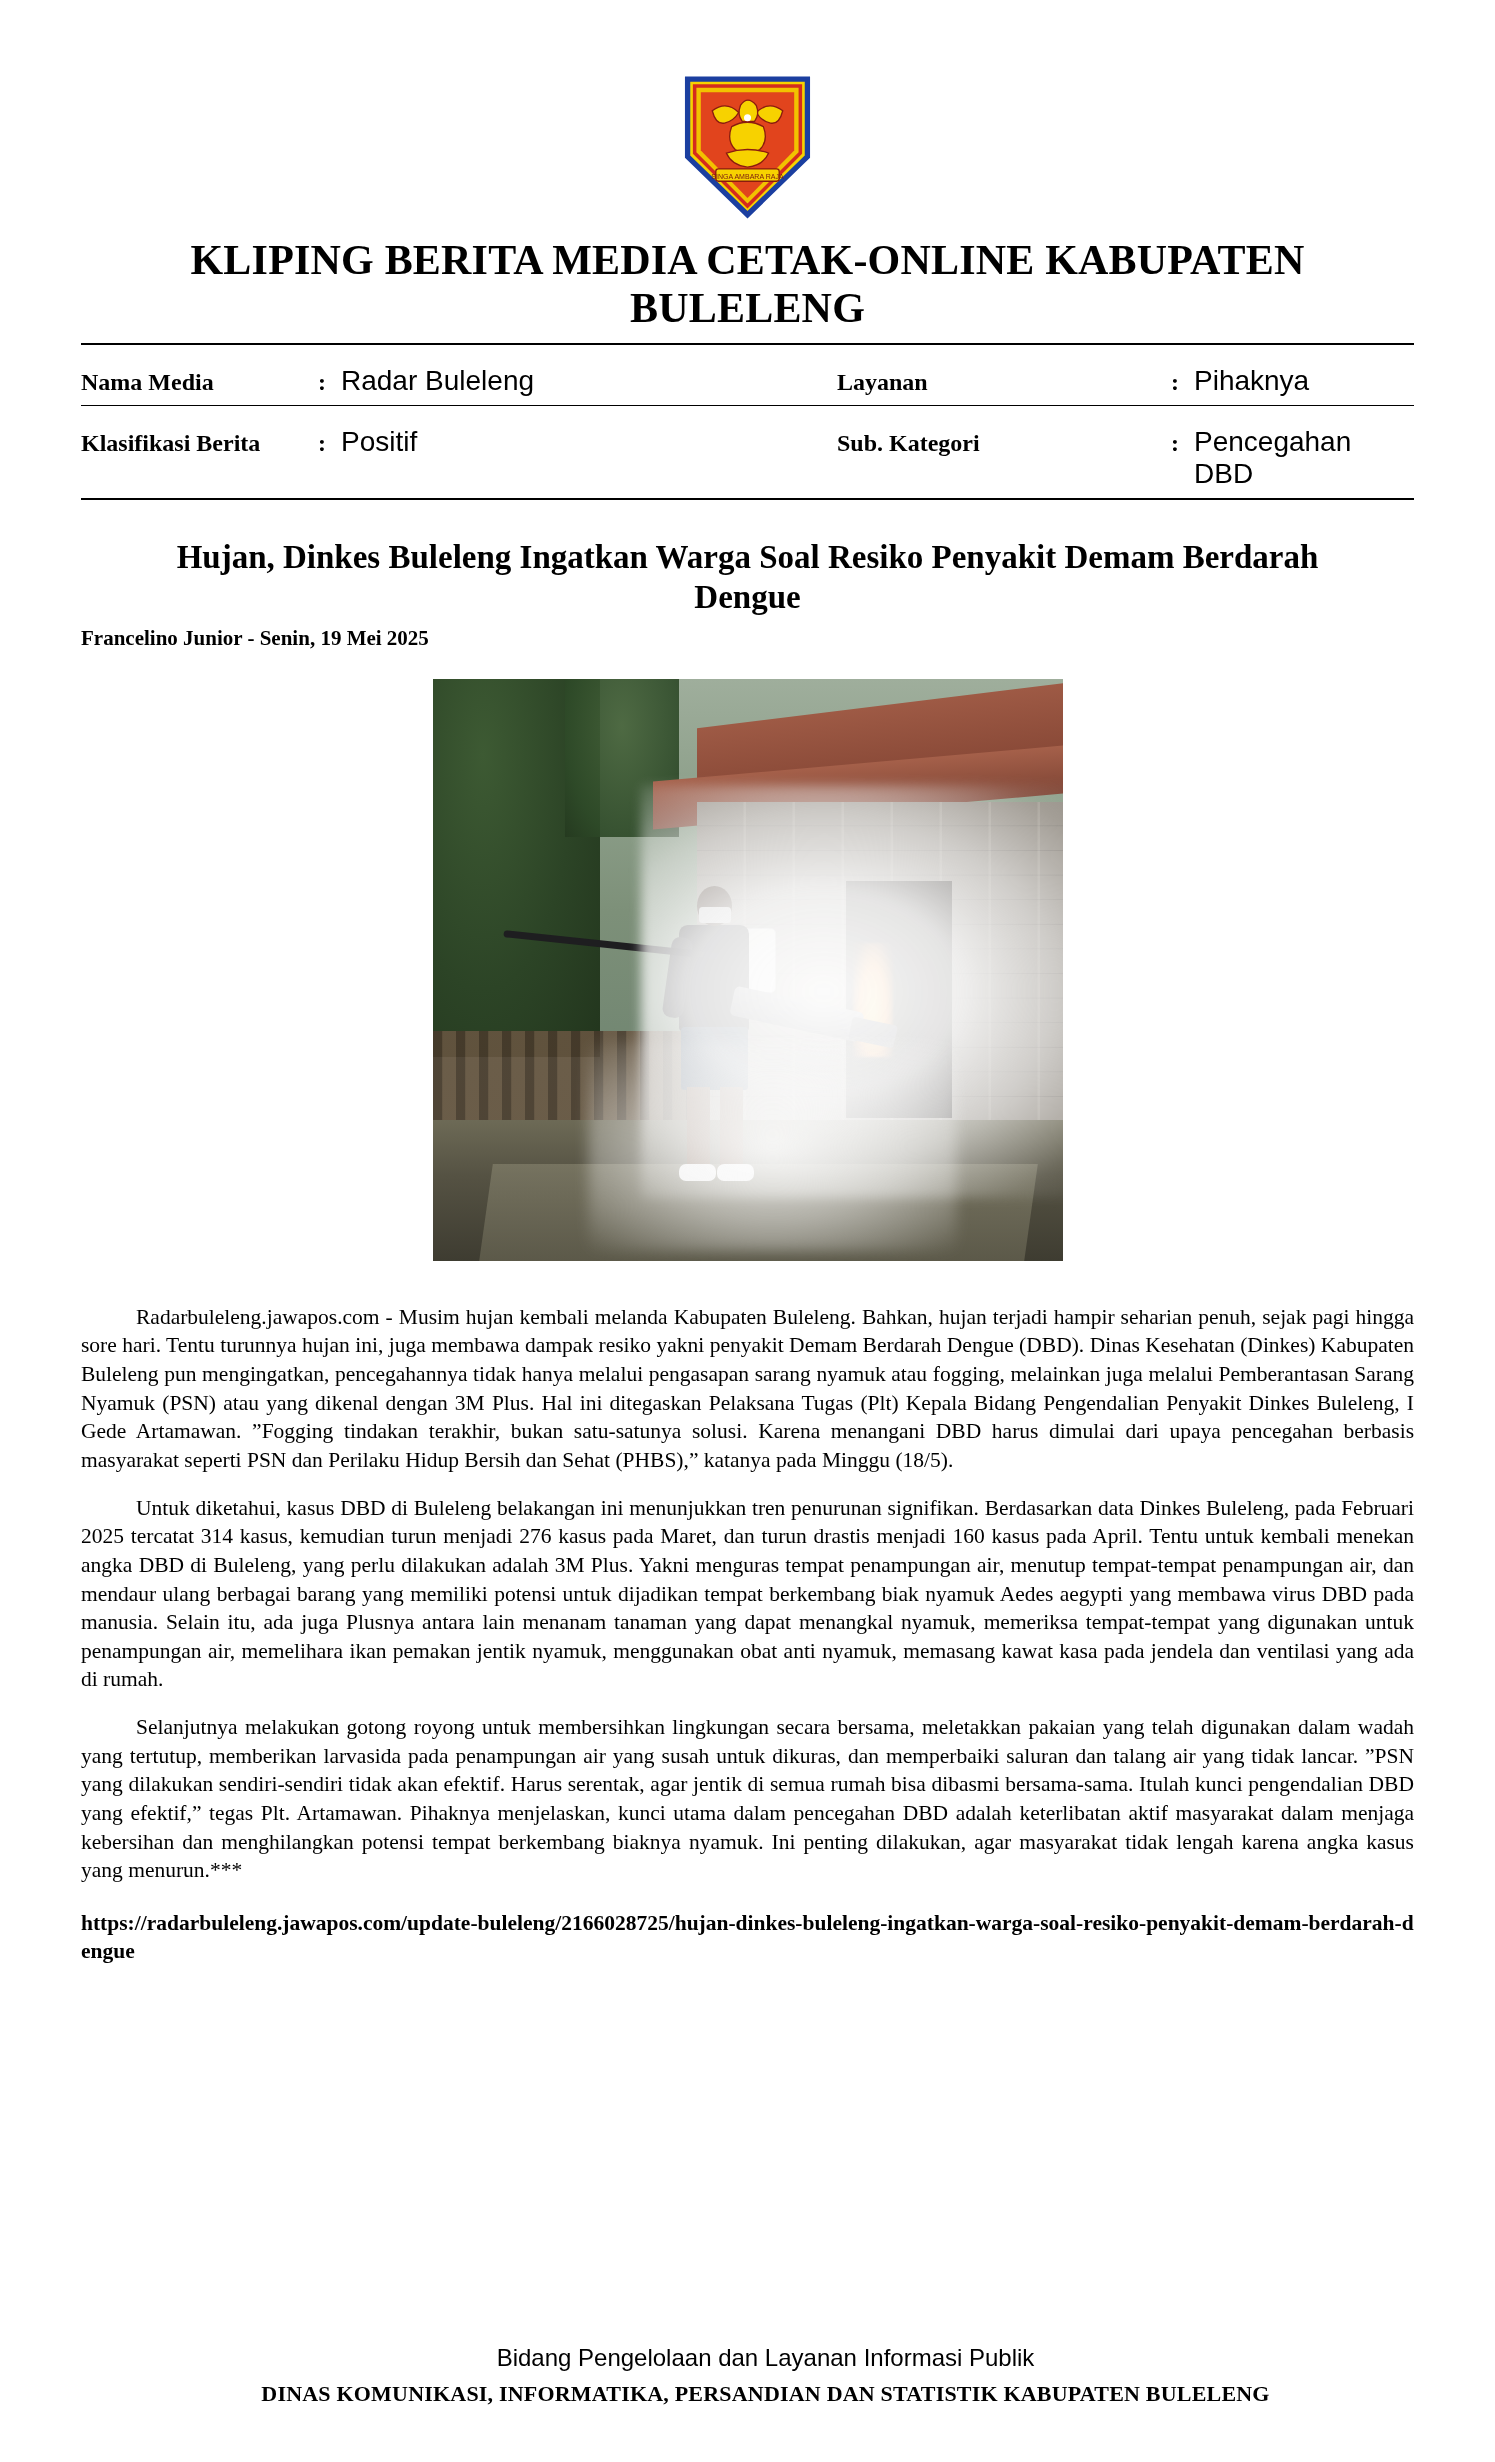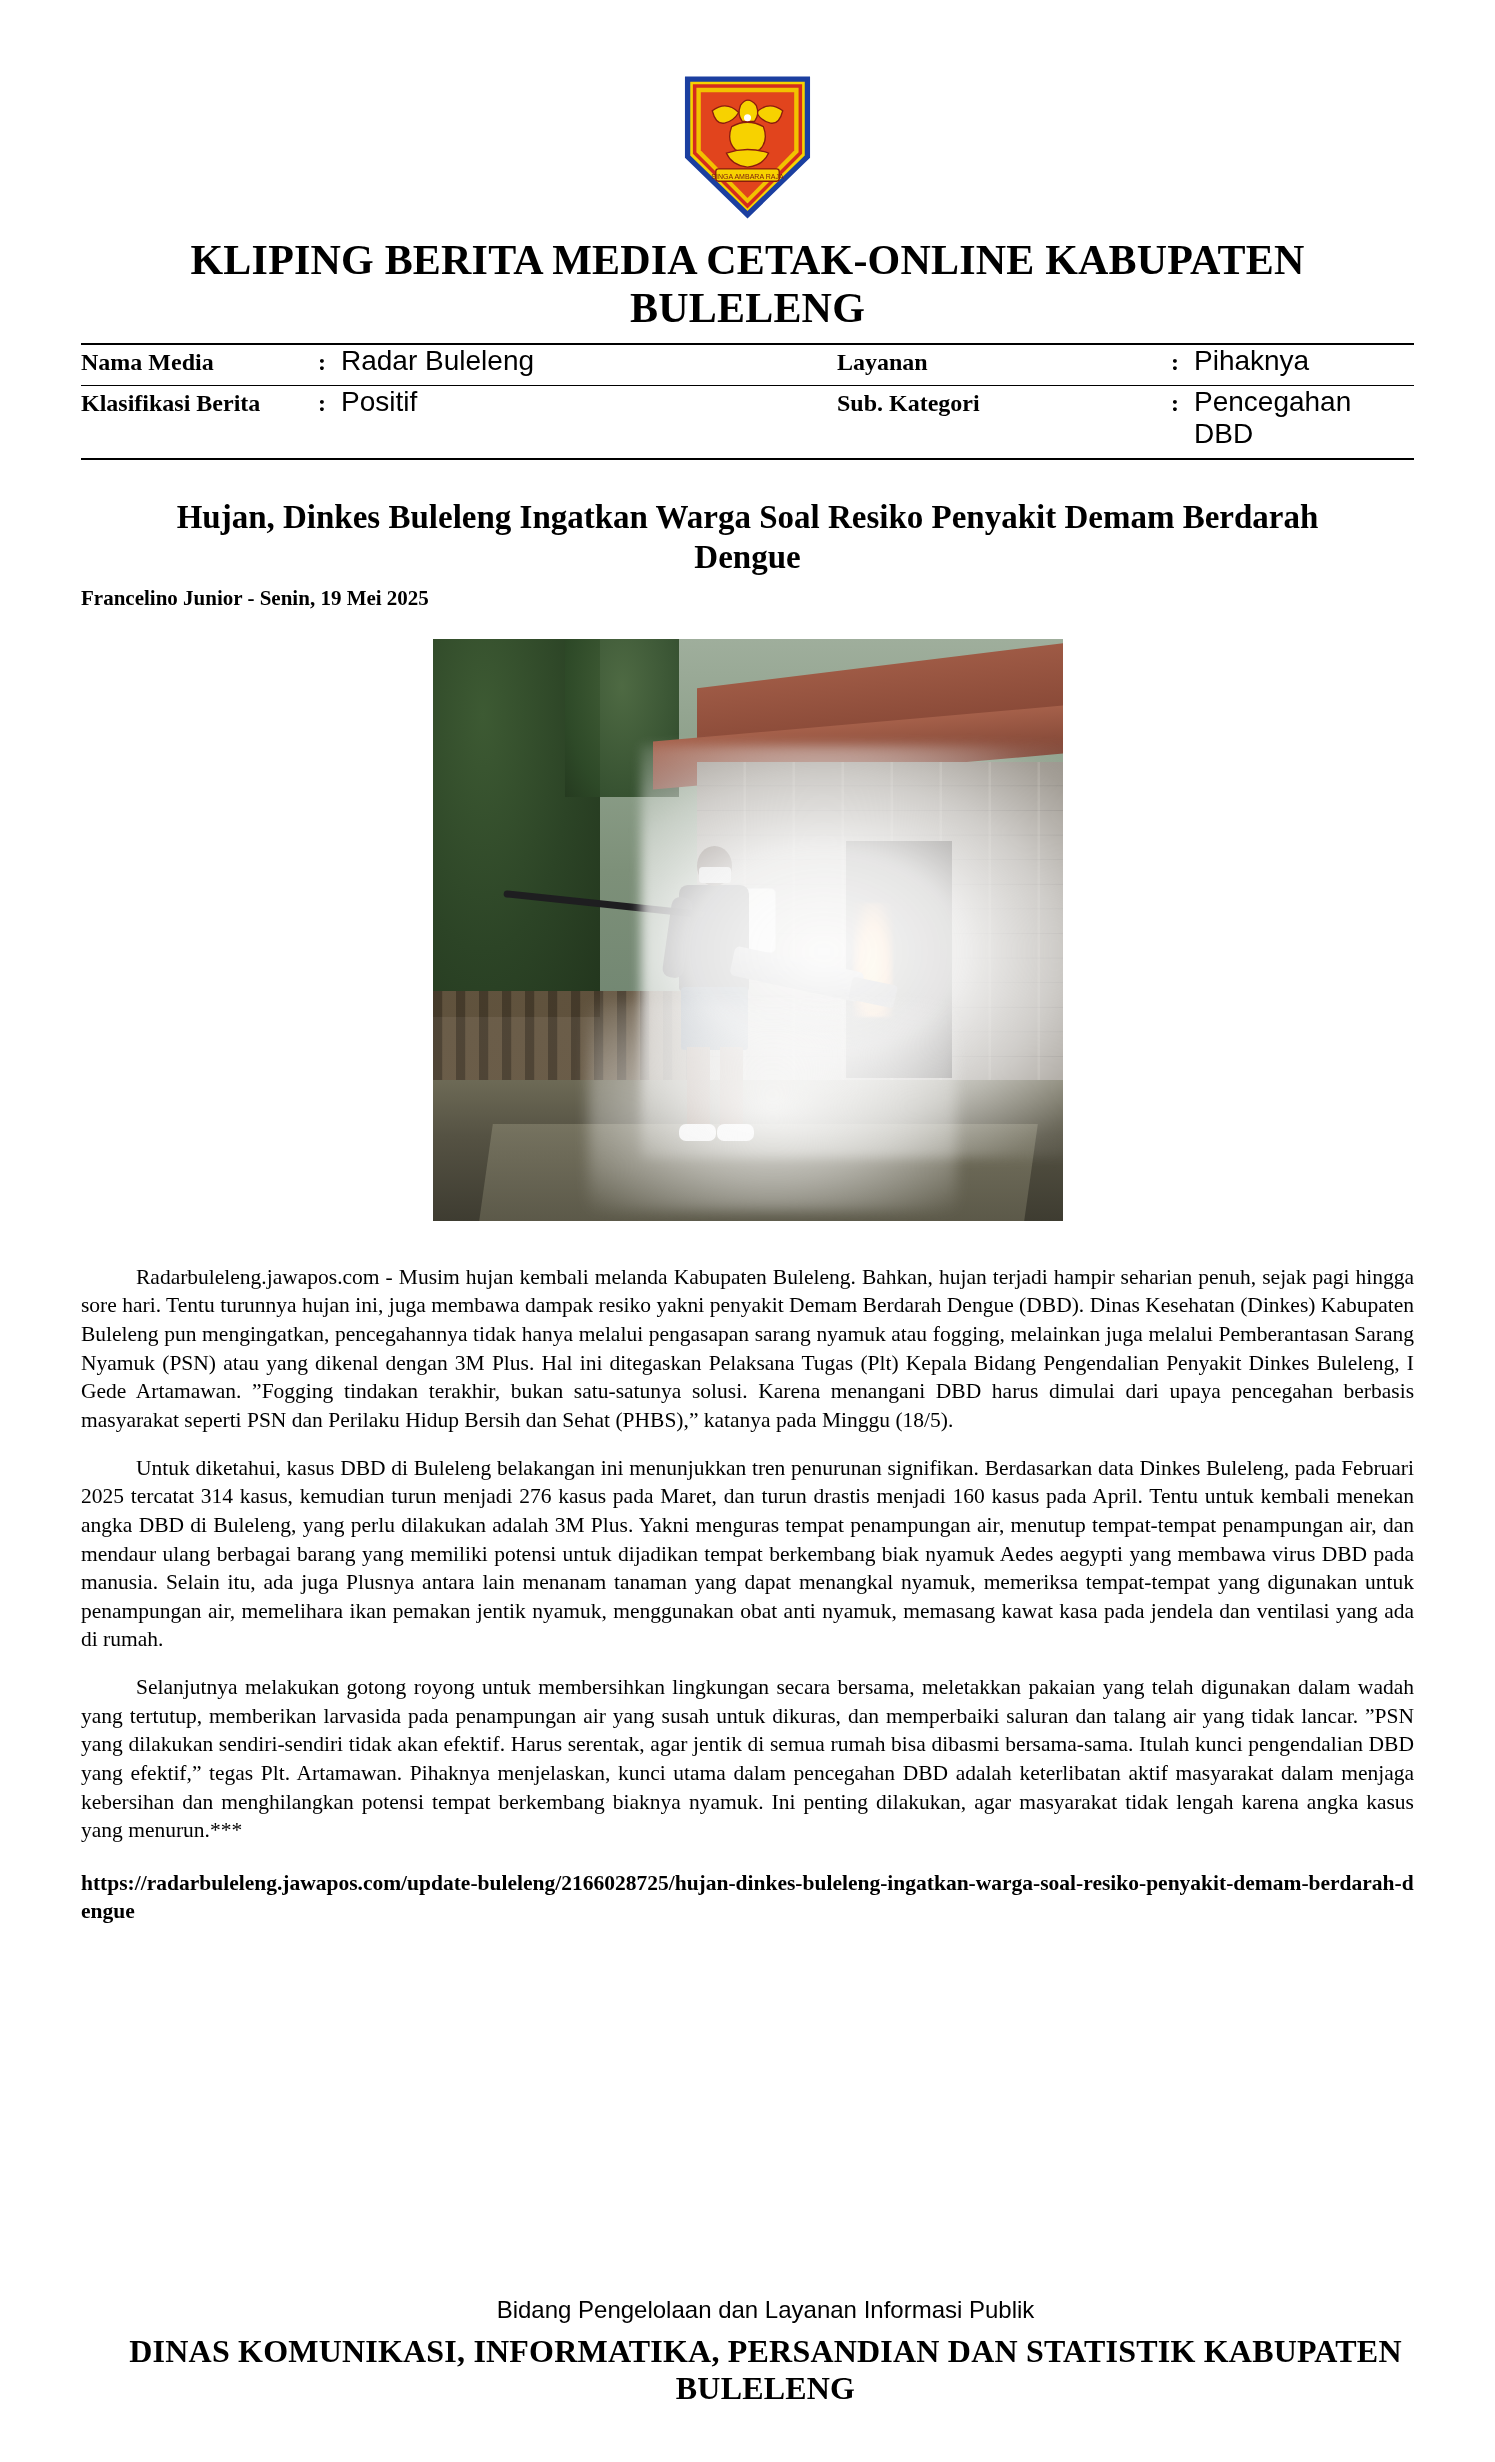--- a/index.html
+++ b/index.html
@@ -53,21 +53,21 @@
   }
 
   
   .meta {
     width: 100%;
     border-collapse: collapse;
     margin-top: 0;
     margin-bottom: 0;
   }
   .meta td {
-    padding: 0 0 8px 0;
+    padding: 20px 0 8px 0;
     vertical-align: baseline;
     font-size: 24px;
   }
   .meta .lbl {
     font-family: "Liberation Serif", serif;
     font-weight: bold;
     white-space: nowrap;
   }
   .meta .colon {
     width: 23px;
@@ -245,21 +245,21 @@
     text-align: center;
     padding-left: 36px;
   }
   .footer-1 {
     font-family: "Liberation Sans", sans-serif;
     font-size: 24px;
     margin-bottom: 8.8px;
   }
   .footer-2 {
     font-family: "Liberation Serif", serif;
-    font-size: 32px;
+    font-size: 22px;
     font-weight: bold;
     letter-spacing: 0.2px;
   }
 </style>
 </head>
 <body>
 
 <div class="page">
 
   <div class="logo-wrap">

